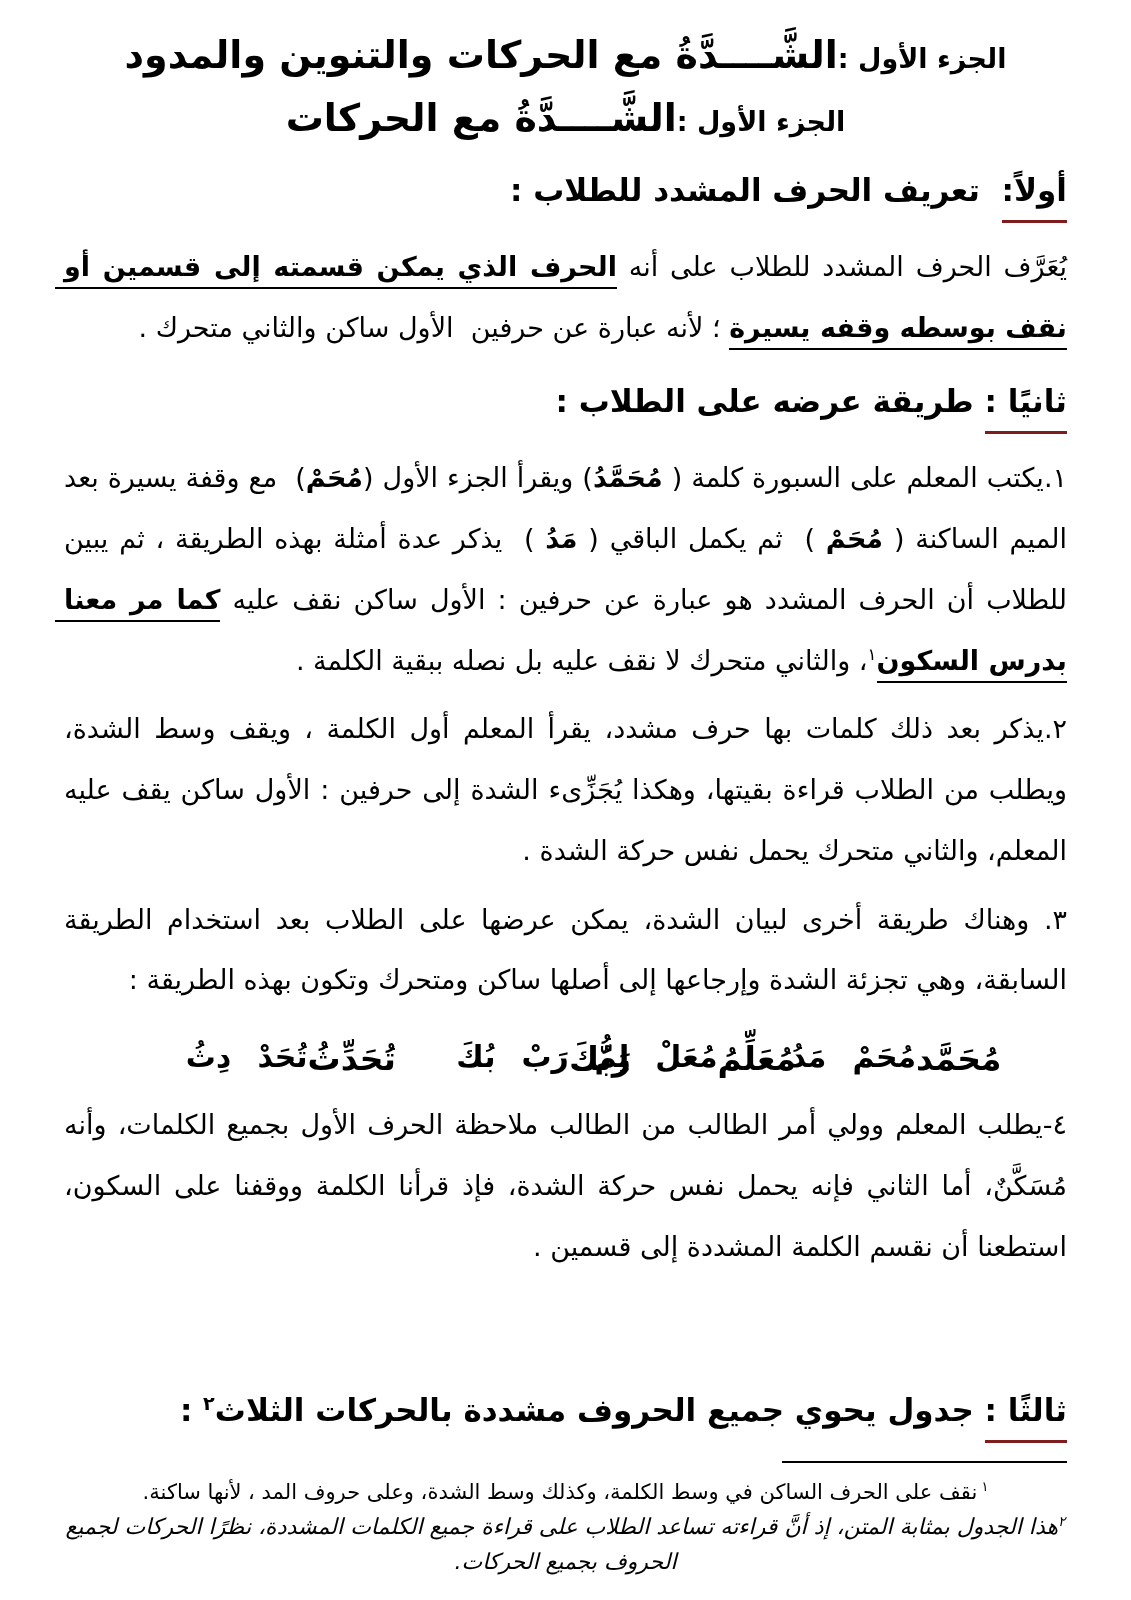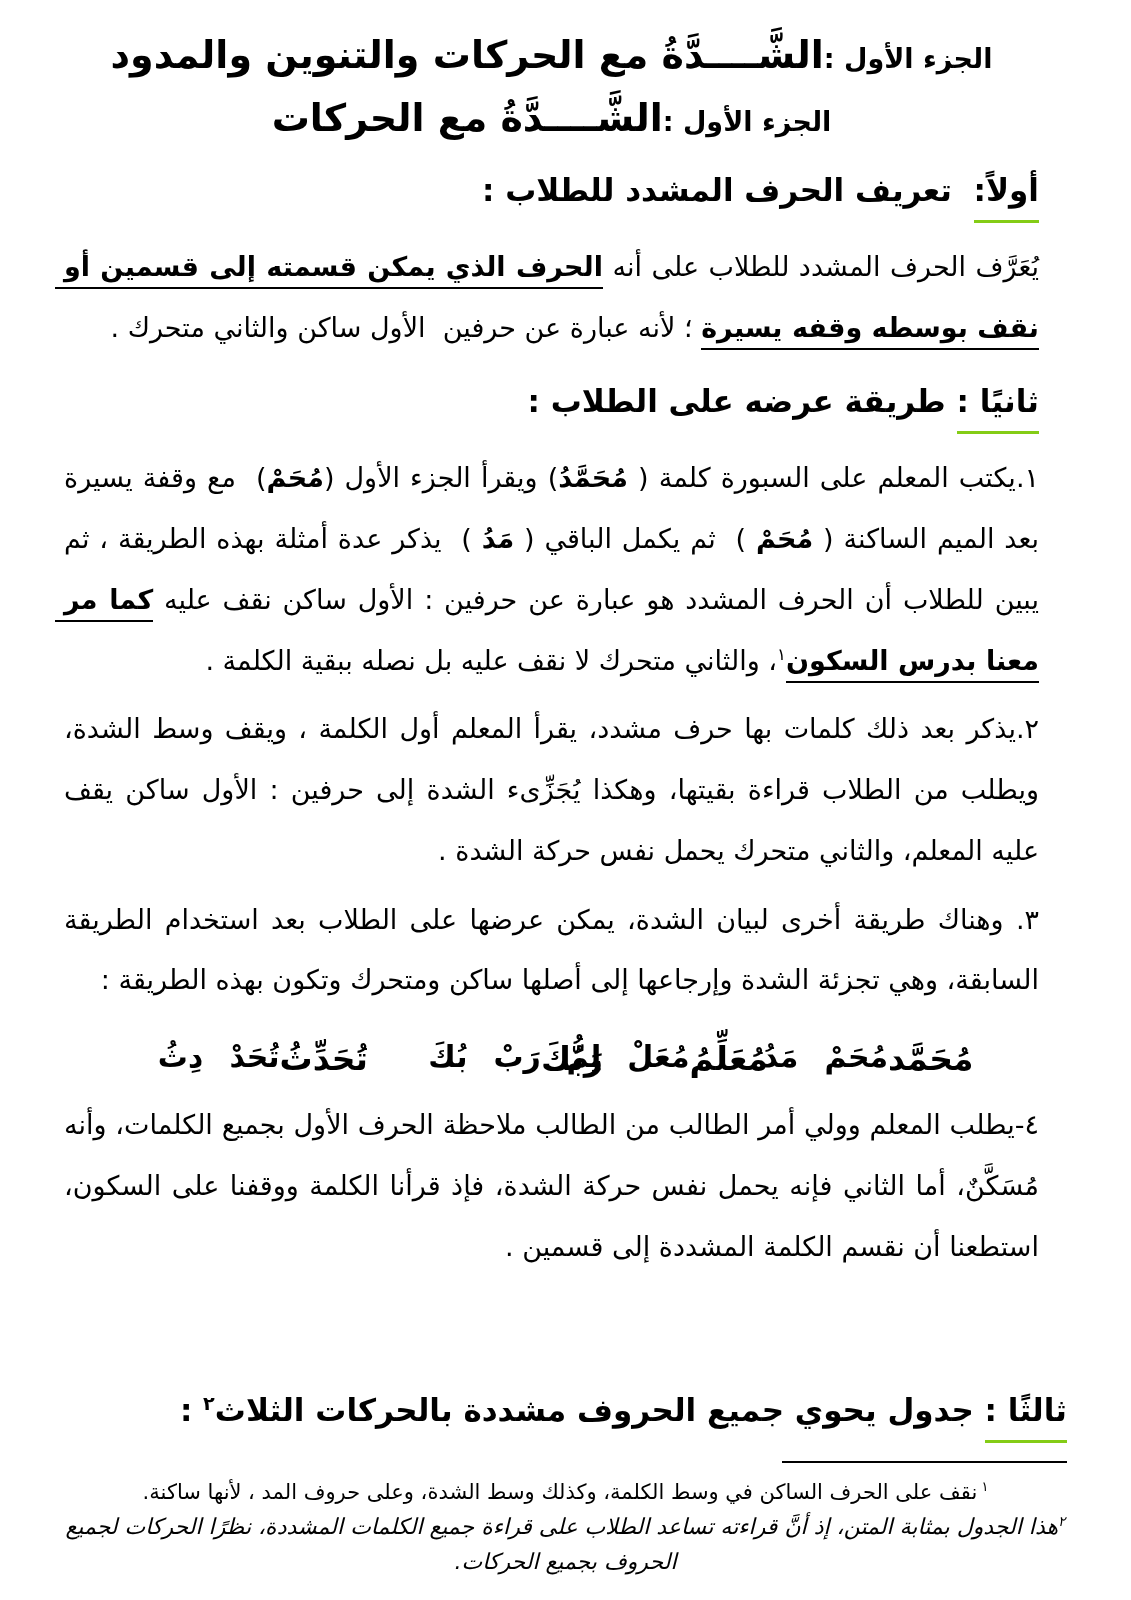--- a/index.html
+++ b/index.html
@@ -4,29 +4,29 @@
 <style>
   html,body{margin:0;padding:0;}
   body{
     width:1131px;height:1600px;
     background:#ffffff;color:#000;
     font-family:"DejaVu Sans",sans-serif;
     direction:rtl;
     position:relative;
     overflow:hidden;
   }
-  .page{position:absolute;inset:0;padding:26px 92px 0 64px;box-sizing:border-box;}
+  .page{position:absolute;inset:0;padding:26px 64px 0 64px;box-sizing:border-box;}
   
   .title-line{text-align:center;font-weight:bold;line-height:1.55;margin-bottom:4px;}
   .seg{white-space:pre-wrap;}
   .small{font-size:27px;}
   .big{font-size:38px;}
   
   .heading{font-size:31px;font-weight:bold;margin:18px 0 22px 0;text-align:right;line-height:1.6;}
-  .hu{border-bottom:3px solid #84cc16;padding-bottom:12px;}
+  .hu{border-bottom:3px solid #7f1d1d;padding-bottom:12px;}
   
   .body-p{
     font-size:27px;line-height:2.25;
     text-align:justify;text-justify:inter-word;
     margin:0 0 8px 0;
   }
   .b{font-weight:bold;}
   .u{border-bottom:2.5px solid #000;padding-bottom:5px;}
   .sup{font-size:0.62em;vertical-align:super;line-height:0;}
   

